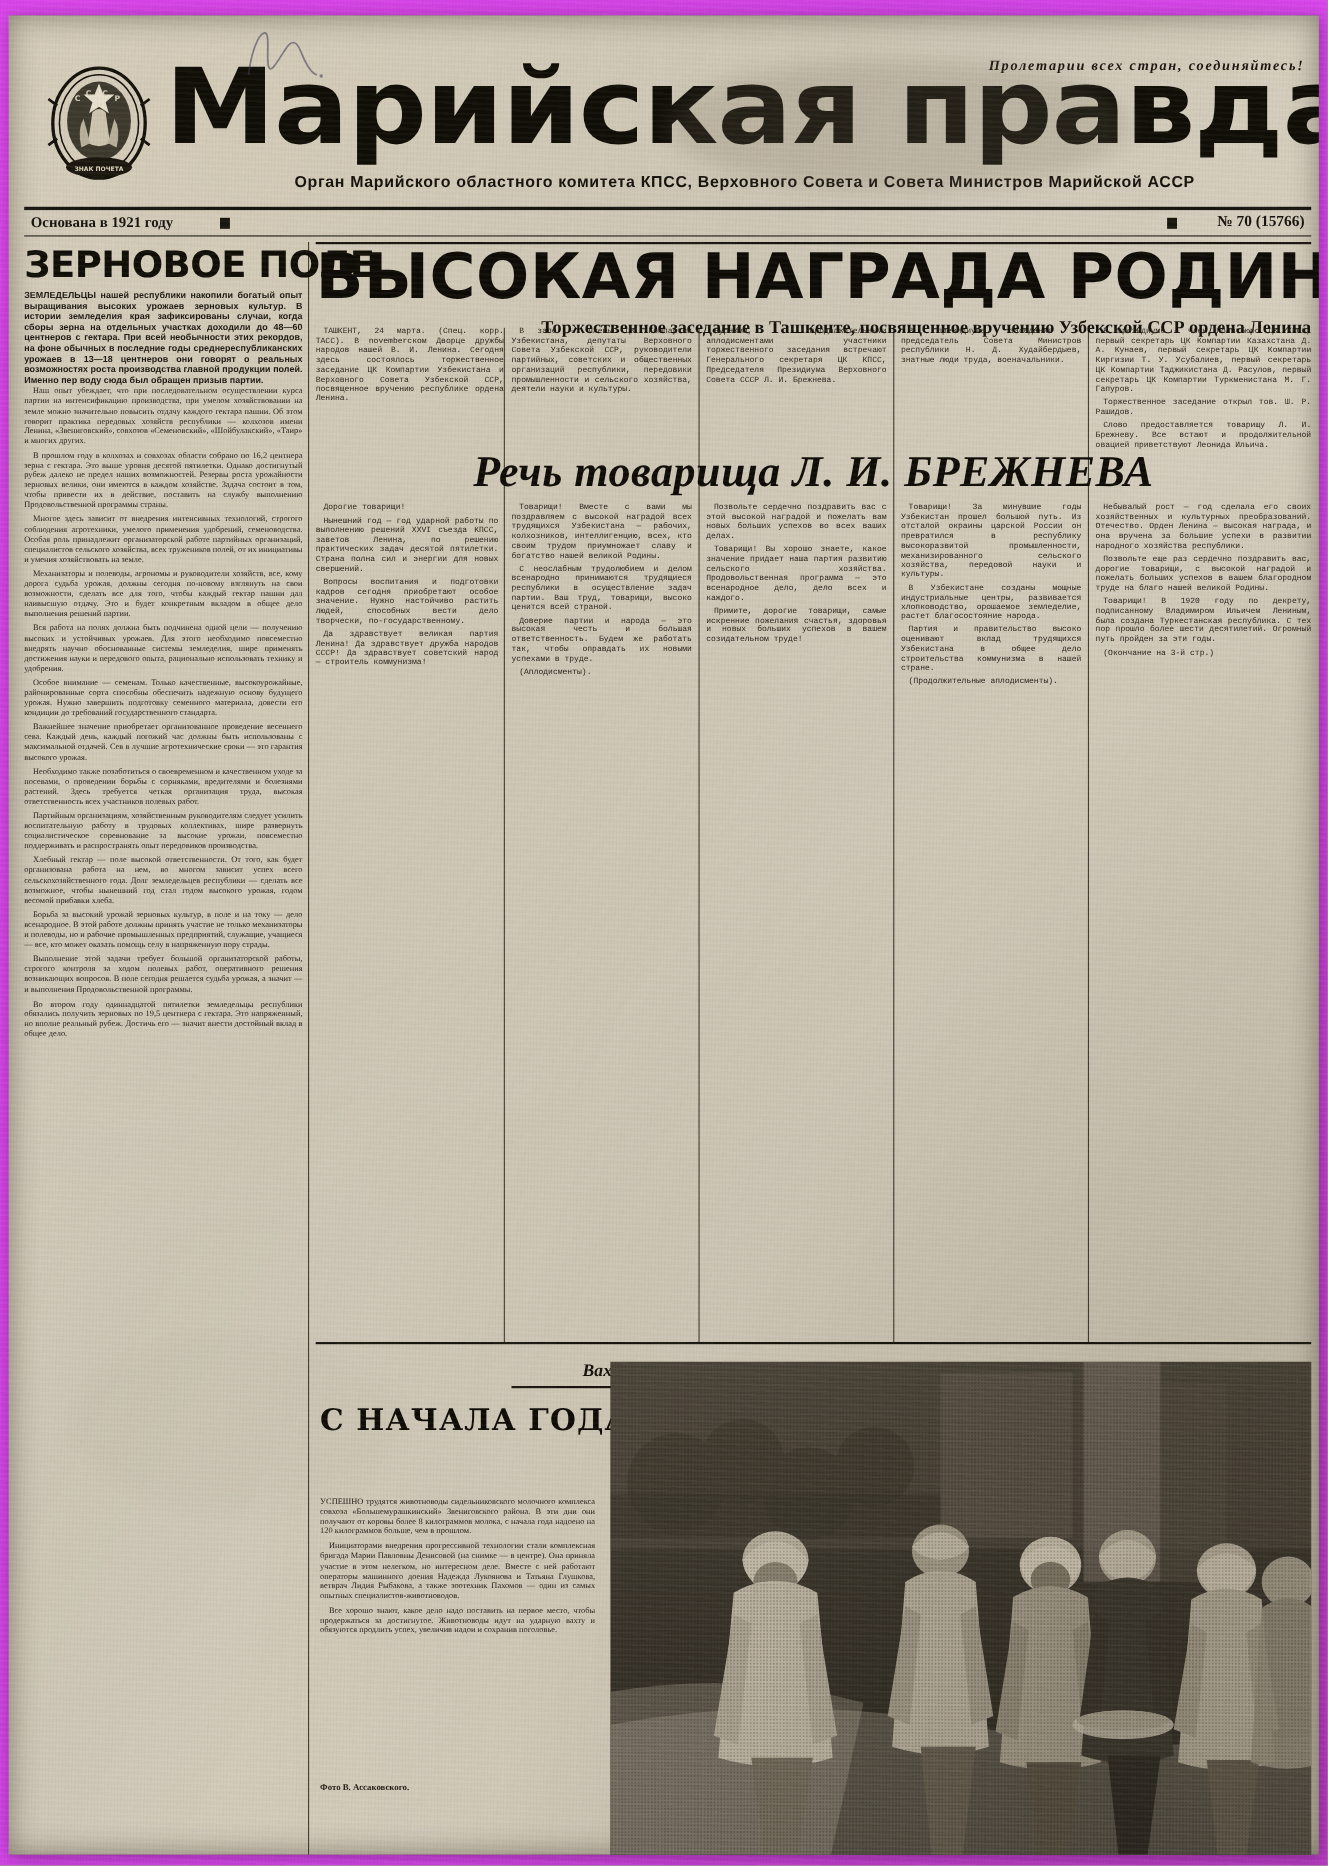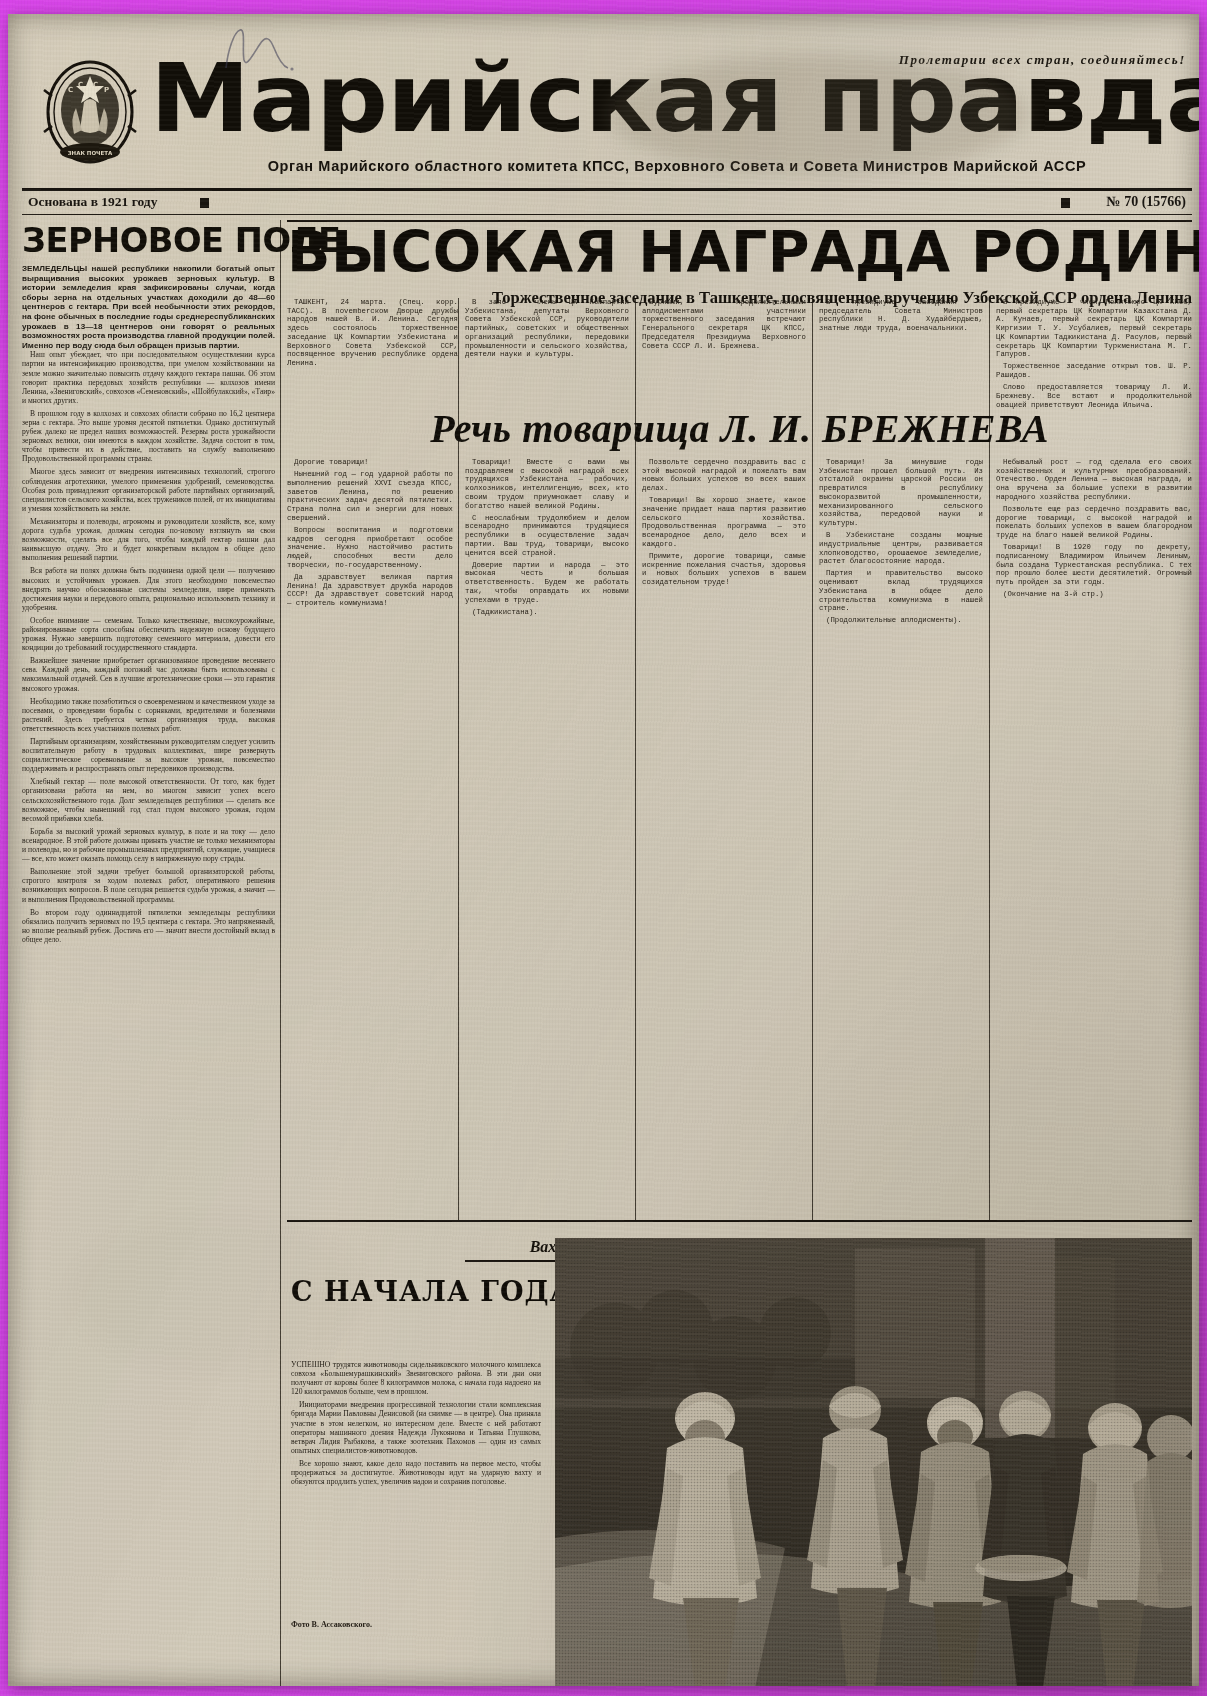--- a/index.html
+++ b/index.html
@@ -247,21 +247,21 @@
     <div style="position:absolute;left:265px;top:238px;width:166px;" class="tiny" id="sc1">
           <p>Дорогие товарищи!</p>
           <p>Нынешний год — год ударной работы по выполнению решений XXVI съезда КПСС, заветов Ленина, по решению практических задач десятой пятилетки. Страна полна сил и энергии для новых свершений.</p>
           <p>Вопросы воспитания и подготовки кадров сегодня приобретают особое значение. Нужно настойчиво растить людей, способных вести дело творчески, по-государственному.</p>
           <p>Да здравствует великая партия Ленина! Да здравствует дружба народов СССР! Да здравствует советский народ — строитель коммунизма!</p>
         </div>
     <div style="position:absolute;left:443px;top:238px;width:164px;" class="tiny" id="sc2">
           <p>Товарищи! Вместе с вами мы поздравляем с высокой наградой всех трудящихся Узбекистана — рабочих, колхозников, интеллигенцию, всех, кто своим трудом приумножает славу и богатство нашей великой Родины.</p>
           <p>С неослабным трудолюбием и делом всенародно принимаются трудящиеся республики в осуществление задач партии. Ваш труд, товарищи, высоко ценится всей страной.</p>
           <p>Доверие партии и народа — это высокая честь и большая ответственность. Будем же работать так, чтобы оправдать их новыми успехами в труде.</p>
-          <p>(Таджикистана).</p>
+          <p>(Аплодисменты).</p>
         </div>
     <div style="position:absolute;left:620px;top:238px;width:164px;" class="tiny" id="sc3">
           <p>Позвольте сердечно поздравить вас с этой высокой наградой и пожелать вам новых больших успехов во всех ваших делах.</p>
           <p>Товарищи! Вы хорошо знаете, какое значение придает наша партия развитию сельского хозяйства. Продовольственная программа — это всенародное дело, дело всех и каждого.</p>
           <p>Примите, дорогие товарищи, самые искренние пожелания счастья, здоровья и новых больших успехов в вашем созидательном труде!</p>
         </div>
     <div style="position:absolute;left:797px;top:238px;width:164px;" class="tiny" id="sc4">
           <p>Товарищи! За минувшие годы Узбекистан прошел большой путь. Из отсталой окраины царской России он превратился в республику высокоразвитой промышленности, механизированного сельского хозяйства, передовой науки и культуры.</p>
           <p>В Узбекистане созданы мощные индустриальные центры, развивается хлопководство, орошаемое земледелие, растет благосостояние народа.</p>
           <p>Партия и правительство высоко оценивают вклад трудящихся Узбекистана в общее дело строительства коммунизма в нашей стране.</p>

